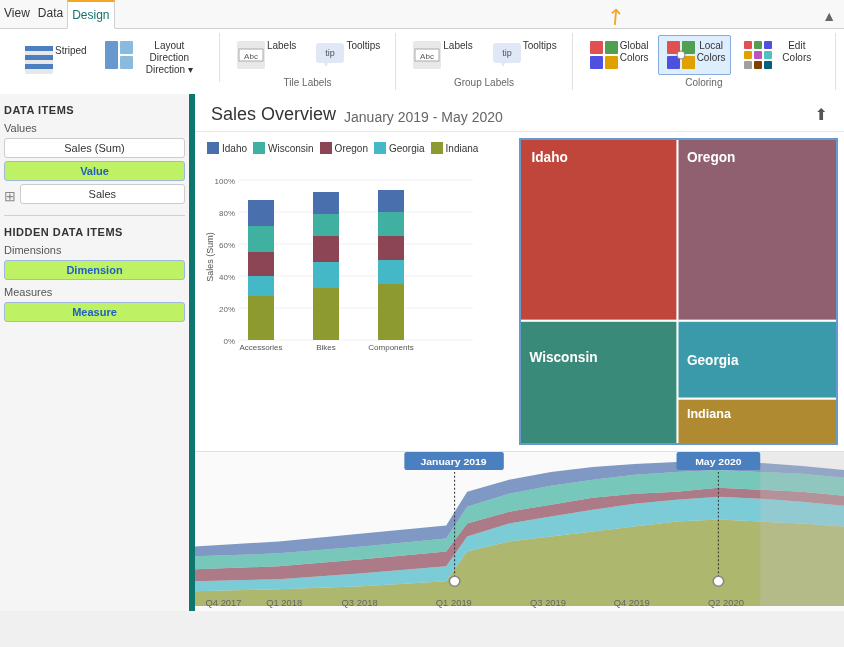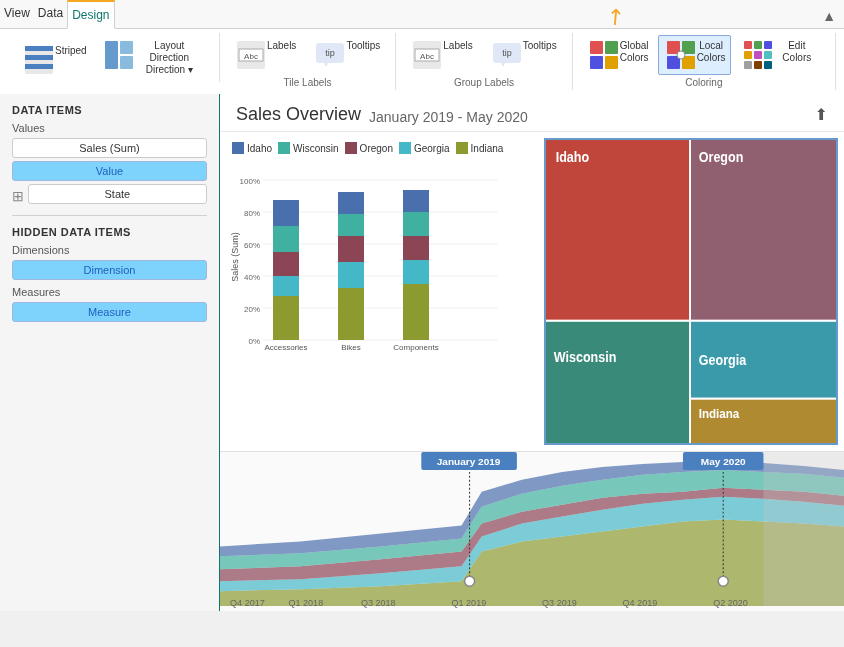--- a/index.html
+++ b/index.html
@@ -15,26 +15,26 @@
     .ribbon-btn.active { background: #ddeeff; border-color: #88aadd; }
     .ribbon-btn-icon { width: 32px; height: 32px; display: flex; align-items: center; justify-content: center; }
     .ribbon-btn-label { font-size: 10px; color: #333; text-align: center; line-height: 1.2; margin-top: 1px; }
     .ribbon-btn-label.two-line { display: flex; flex-direction: column; align-items: center; }
     .ribbon-collapse { position: absolute; right: 8px; top: 8px; cursor: pointer; color: #666; font-size: 14px; }
 
     
     .main-layout { display: flex; height: calc(647px - 130px); }
 
     
-    .sidebar { width: 220px; background: #f5f5f5; border-right: 1px solid #0f766e; padding: 10px 12px; overflow-y: auto; flex-shrink: 0; }
+    .sidebar { width: 195px; background: #f5f5f5; border-right: 6px solid #0f766e; padding: 10px 4px; overflow-y: auto; flex-shrink: 0; }
     .sidebar-section-title { font-size: 11px; font-weight: bold; color: #333; margin-bottom: 6px; margin-top: 10px; letter-spacing: 0.5px; }
     .sidebar-section-title:first-child { margin-top: 0; }
     .sidebar-sub-title { font-size: 11px; color: #555; margin-bottom: 4px; margin-top: 6px; }
     .sidebar-pill { background: #fff; border: 1px solid #ccc; border-radius: 3px; padding: 3px 8px; text-align: center; font-size: 11px; color: #333; margin-bottom: 3px; cursor: pointer; }
-    .sidebar-pill.blue { color: #2060c0; border-color: #a0b8e0; background: #7dd3fc; }
+    .sidebar-pill.blue { color: #2060c0; border-color: #a0b8e0; background: #bef264; font-weight: bold; }
     .sidebar-pill-row { display: flex; gap: 4px; align-items: center; margin-bottom: 3px; }
     .sidebar-pill-row .icon { color: #888; font-size: 14px; }
     .sidebar-divider { border: none; border-top: 1px solid #d0d0d0; margin: 8px 0; }
 
     
     .content { flex: 1; background: #fff; display: flex; flex-direction: column; overflow: hidden; position: relative; }
     .content-header { display: flex; align-items: center; padding: 10px 16px 6px; border-bottom: 1px solid #e8e8e8; justify-content: space-between; }
     .content-title { font-size: 18px; font-weight: normal; color: #333; }
     .content-subtitle { font-size: 14px; color: #666; margin-left: 8px; }
     .export-icon { color: #555; cursor: pointer; font-size: 16px; }
@@ -211,21 +211,21 @@
 <div class="main-layout">
 
   <div class="sidebar">
     <div class="sidebar-section-title">DATA ITEMS</div>
     <div class="sidebar-sub-title">Values</div>
     <div class="sidebar-pill">Sales (Sum)</div>
     <div class="sidebar-pill blue">Value</div>
 
     <div class="sidebar-pill-row">
       <span class="icon">⊞</span>
-      <div class="sidebar-pill" style="flex:1">State</div>
+      <div class="sidebar-pill" style="flex:1">Sales</div>
     </div>
 
     <hr class="sidebar-divider">
     <div class="sidebar-section-title">HIDDEN DATA ITEMS</div>
     <div class="sidebar-sub-title">Dimensions</div>
     <div class="sidebar-pill blue">Dimension</div>
 
     <div class="sidebar-sub-title">Measures</div>
     <div class="sidebar-pill blue">Measure</div>
   </div>

